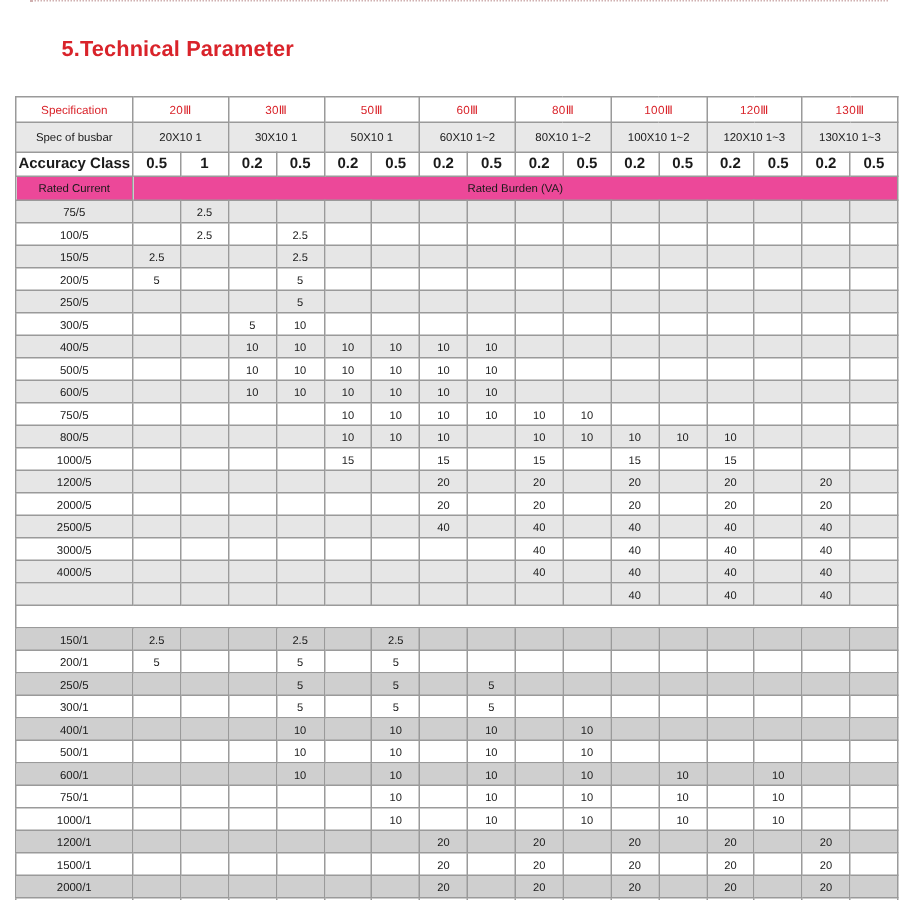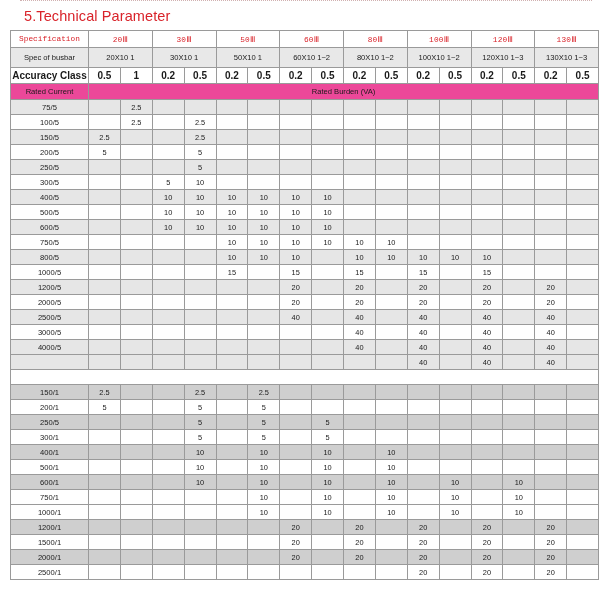--- a/index.html
+++ b/index.html
@@ -16,24 +16,24 @@
   #page {
     position: relative;
     width: 600px;
     height: 600px;
     box-sizing: border-box;
     padding: 0 6px;
   }
   .section-title {
     color: #d9232a;
     font-size: 14.5px;
-    font-weight: normal;
+    font-weight: bold;
     letter-spacing: 0.1px;
     padding: 6px 0 5px 18px;
-    margin: 0;
+    margin: 17px;
     line-height: 1.25;
   }
   table.spec {
     border-collapse: collapse;
     table-layout: fixed;
     width: 588px;
     margin-left: 4px;
     font-size: 7.4px;
     color: #1a1a1a;
   }
@@ -62,21 +62,20 @@
   }
   .hdr-group {
     color: #d9232a;
     font-size: 7.8px;
     font-weight: bold;
     letter-spacing: 0.2px;
   }
   tr.row-head td {
     background: #ffffff;
     height: 16px;
-    font-family: Liberation Mono, monospace;
   }
   tr.row-busbar td {
     background: #e8e8e8;
     height: 19px;
     font-size: 7.6px;
   }
   tr.row-acc td {
     background: #ffffff;
     height: 15px;
     font-size: 10px;

